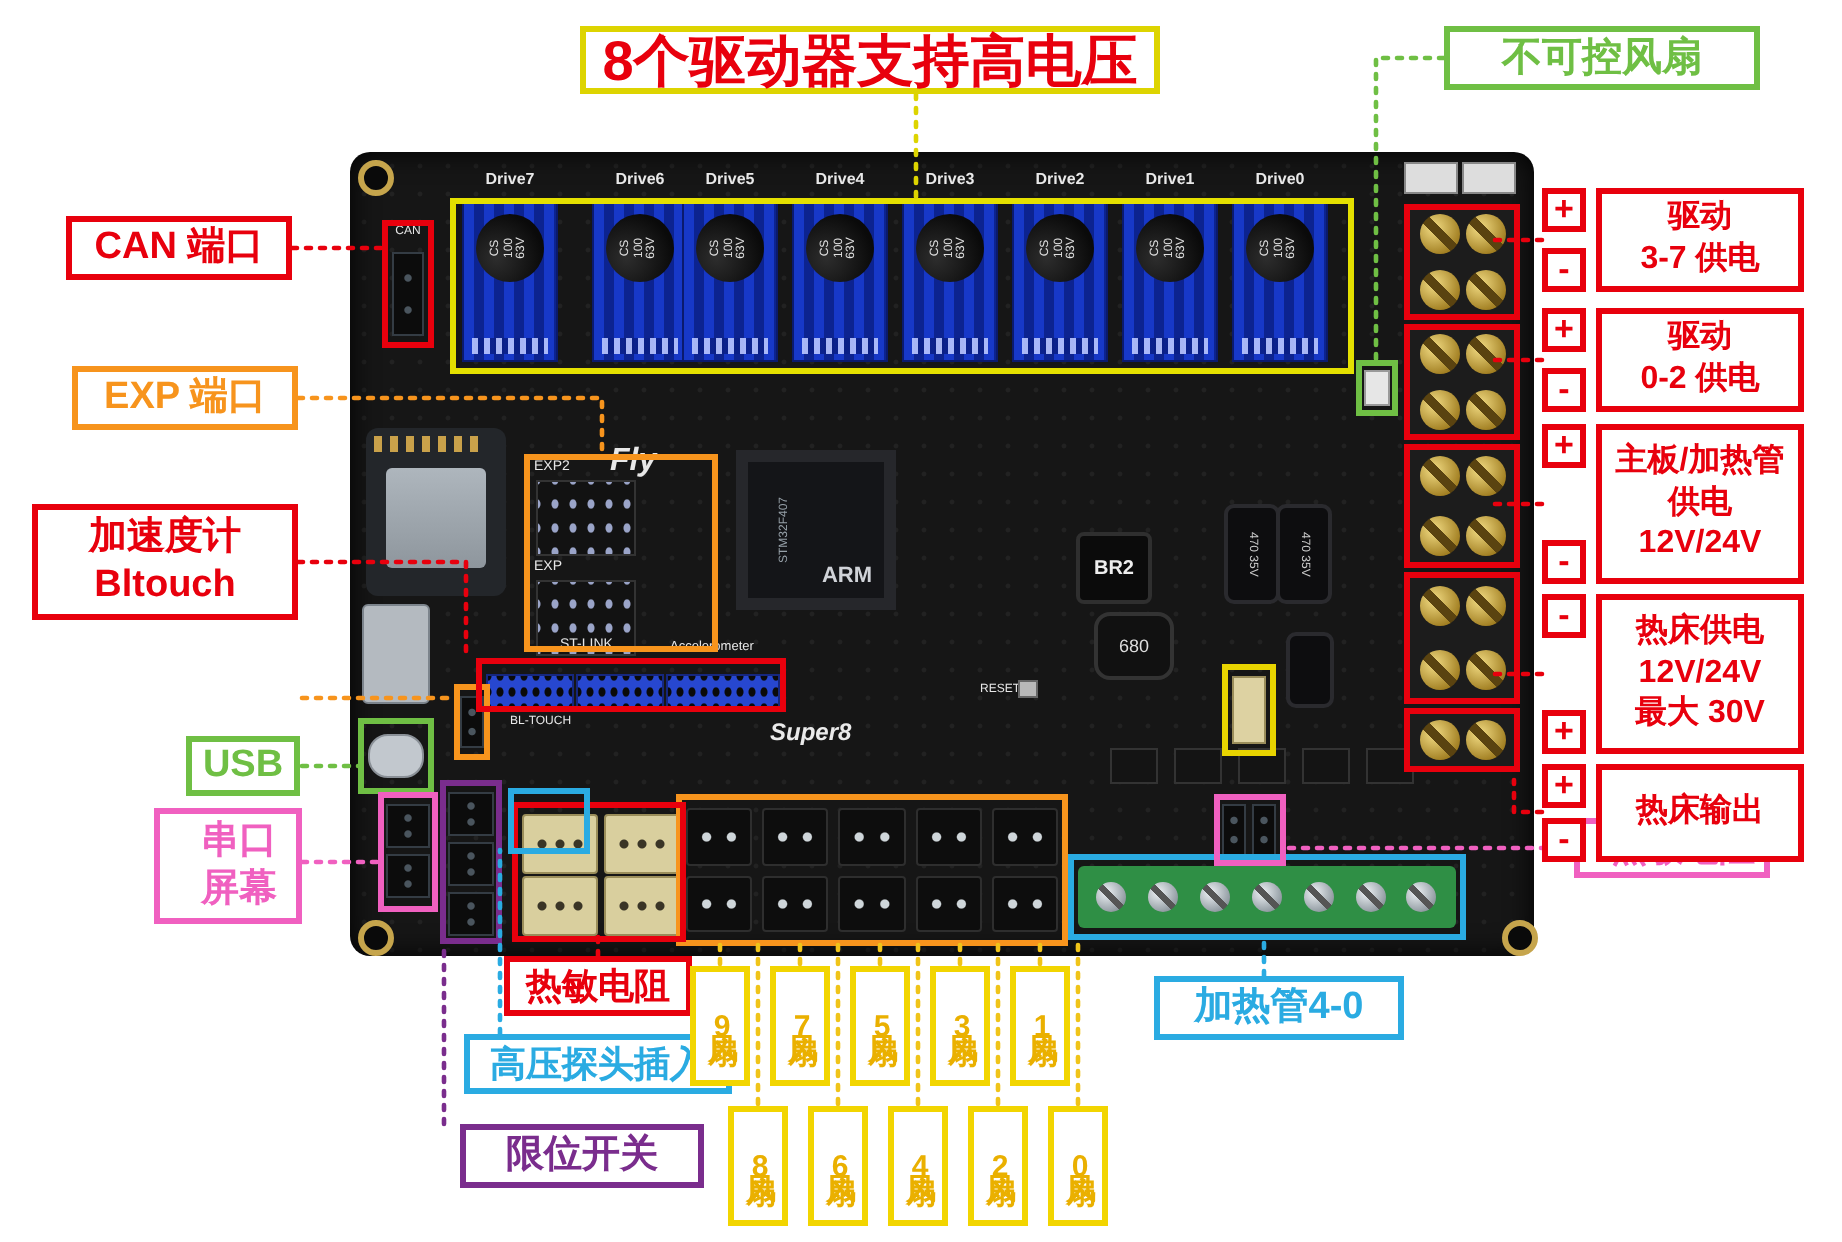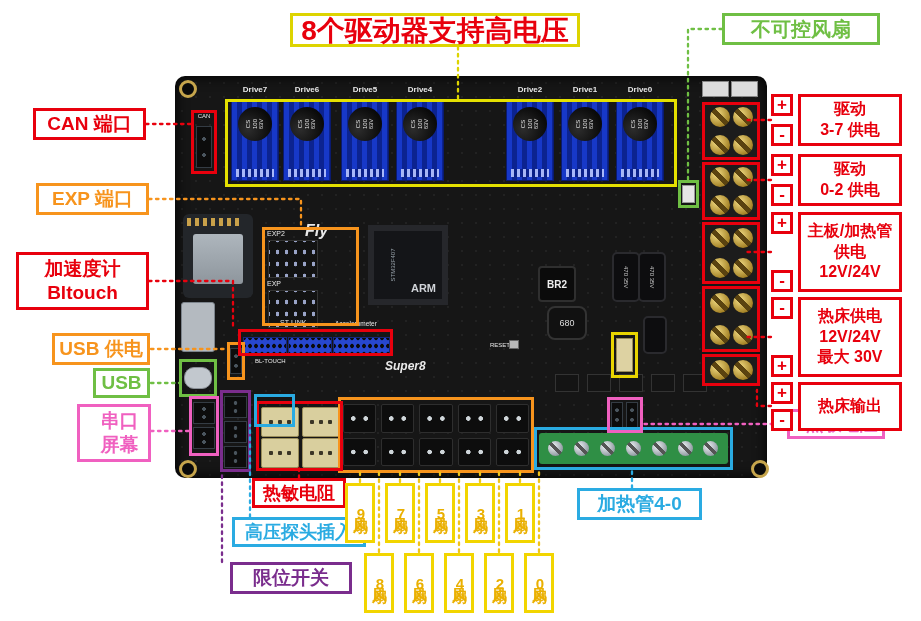--- a/index.html
+++ b/index.html
@@ -141,40 +141,49 @@
     <div class="outline o-yellow" style="left:50px;top:23px;width:452px;height:88px"></div>
     <div class="socket" style="left:56px">
       <div class="sockLabel">Drive7</div>
       <div class="sockBody">
           <div class="cap">CS
 100
 63V</div>
           <div class="pins"></div>
         </div>
     </div>
-    <div class="socket" style="left:108px">
+    <div class="socket" style="left:121px">
       <div class="sockLabel">Drive6</div>
       <div class="sockBody">
           <div class="cap">CS
 100
 63V</div>
           <div class="pins"></div>
         </div>
     </div>
     <div class="socket" style="left:166px">
       <div class="sockLabel">Drive5</div>
       <div class="sockBody">
           <div class="cap">CS
 100
 63V</div>
           <div class="pins"></div>
         </div>
     </div>
     <div class="socket" style="left:221px">
       <div class="sockLabel">Drive4</div>
+      <div class="sockBody">
+          <div class="cap">CS
+100
+63V</div>
+          <div class="pins"></div>
+        </div>
+    </div>
+    <div class="socket" style="left:276px">
+      <div class="sockLabel">Drive3</div>
       <div class="sockBody">
           <div class="cap">CS
 100
 63V</div>
           <div class="pins"></div>
         </div>
     </div>
     <div class="socket" style="left:331px">
       <div class="sockLabel">Drive2</div>
       <div class="sockBody">
@@ -341,21 +350,20 @@
   </div>
 
   <div class="ann b-top" style="left:290px;top:13px;width:290px;height:34px;font-size:28px">8个驱动器支持高电压</div>
   <div class="ann b-green" style="left:722px;top:13px;width:158px;height:32px;font-size:20px">不可控风扇</div>
   <div class="ann b-red" style="left:33px;top:108px;width:113px;height:32px">CAN 端口</div>
   <div class="ann b-orange" style="left:36px;top:183px;width:113px;height:32px">EXP 端口</div>
   <div class="ann b-red" style="left:16px;top:252px;width:133px;height:58px">
     <div>加速度计</div>
     <div>Bltouch</div>
   </div>
-  <div class="ann b-orange" style="left:52px;top:333px;width:98px;height:32px">USB 供电</div>
   <div class="ann b-green" style="left:93px;top:368px;width:57px;height:30px">USB</div>
   <div class="ann b-pink" style="left:77px;top:404px;width:74px;height:58px">
     <div>串口</div>
     <div>屏幕</div>
   </div>
   <div class="ann b-red" style="left:252px;top:478px;width:94px;height:30px;font-size:18px">热敏电阻</div>
   <div class="ann b-cyan" style="left:232px;top:517px;width:134px;height:30px;font-size:18px">高压探头插入</div>
   <div class="ann b-purple" style="left:197px;top:562px;width:122px;height:32px">限位开关</div>
   <div class="ann b-cyan" style="left:577px;top:488px;width:125px;height:32px">加热管4-0</div>
   <div class="ann b-pink" style="left:787px;top:409px;width:98px;height:30px;font-size:18px">热敏电阻</div>

